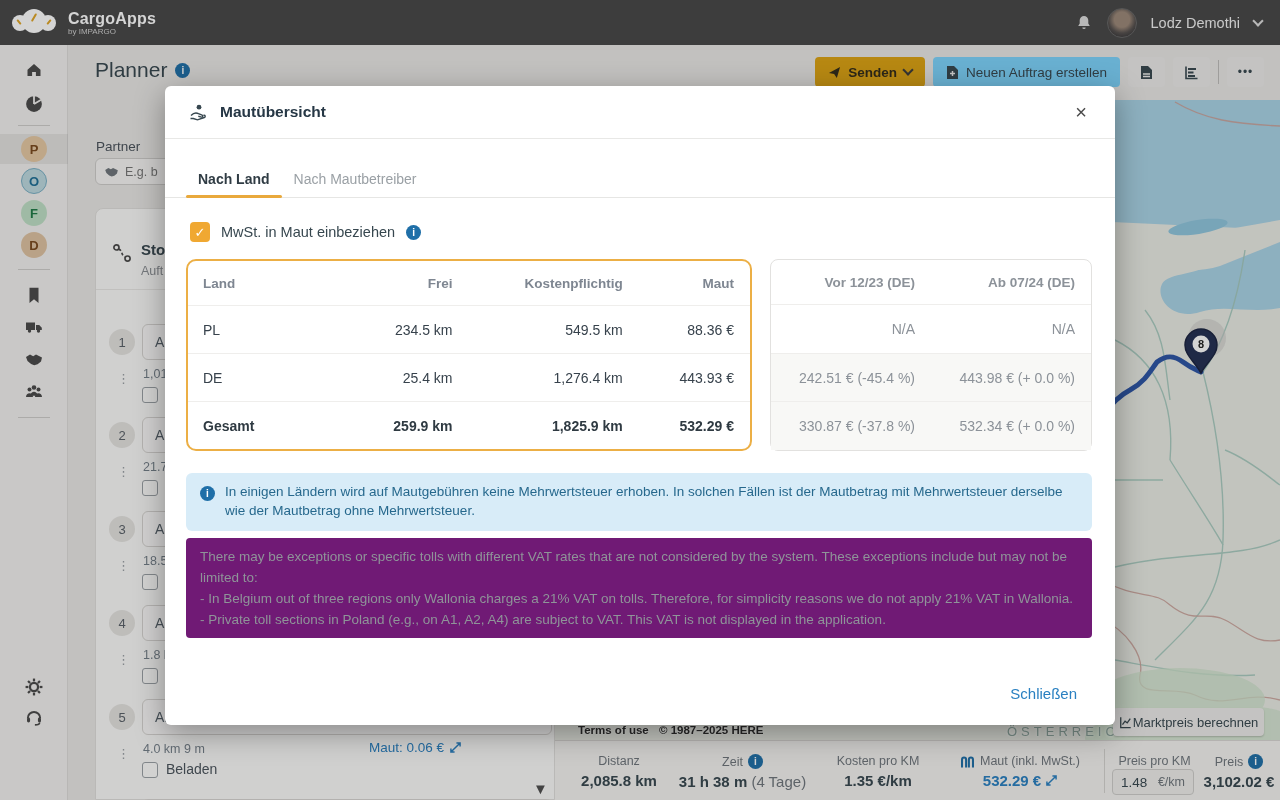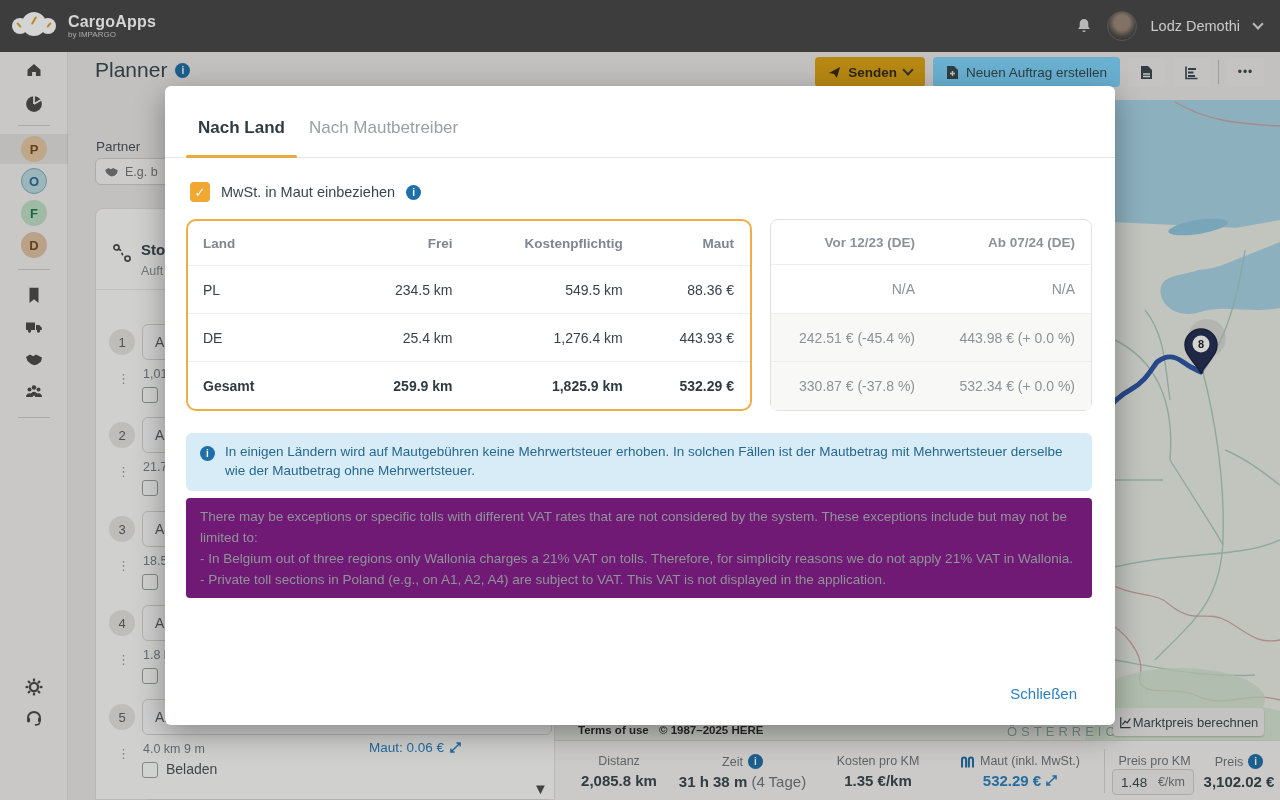--- a/index.html
+++ b/index.html
@@ -1,20 +1,20 @@
 <!DOCTYPE html>
 <html><head>
 <meta charset="utf-8">
 <style>
   *{box-sizing:border-box;margin:0;padding:0}
   html,body{width:1280px;height:800px;overflow:hidden}
   body{font-family:"Liberation Sans","DejaVu Sans",sans-serif;color:#37474F;background:#E9E8E6;position:relative}
 
   
-  .topbar{position:absolute;left:0;top:0;width:1280px;height:52px;background:#474747;z-index:10;display:flex;align-items:center}
+  .topbar{position:absolute;left:0;top:0;width:1280px;height:45px;background:#474747;z-index:10;display:flex;align-items:center}
   .logo{position:relative;width:50px;height:34px;margin-left:10px}
   .logo .c{position:absolute;background:#fff;border-radius:50%}
   .logo .c1{left:2px;top:9px;width:16px;height:16px}
   .logo .c2{left:30px;top:9px;width:16px;height:16px}
   .logo .c3{left:12px;top:3px;width:24px;height:24px}
   .logo .n{position:absolute;background:#E0A526;border-radius:2px}
   .logo .n1{left:23px;top:7px;width:2px;height:9px;transform:rotate(30deg)}
   .logo .n2{left:8px;top:13px;width:2px;height:6px;transform:rotate(-40deg)}
   .logo .n3{left:38px;top:13px;width:2px;height:6px;transform:rotate(40deg)}
   .brand{margin-left:8px;color:#fff}
@@ -95,21 +95,21 @@
   .pkm-input .unit{font-size:12.5px;color:#6F767C}
 
   
   .overlay{position:absolute;left:0;top:0;width:1280px;height:800px;background:rgba(15,15,15,.18);z-index:40}
   .modal{position:absolute;left:165px;top:86px;width:950px;height:639px;background:#fff;border-radius:6px;box-shadow:0 8px 30px rgba(0,0,0,.35);z-index:50}
   .m-header{position:relative;height:53px;border-bottom:1px solid #E8E8E6;display:flex;align-items:center;padding:0 24px;gap:12px}
   .m-title{font-size:15.5px;font-weight:700;color:#263745}
   .m-close{position:absolute;right:20px;top:12px;width:28px;height:28px;display:flex;align-items:center;justify-content:center;color:#4a4a4a;font-size:20px}
   .m-close::after{content:"×"}
   .m-tabs{position:relative;display:flex;padding:0 0 0 21px;margin-top:24px;border-bottom:1px solid #E6E6E4}
-  .m-tab{padding:8px 12px 19px;font-size:17px;color:#9AA0A5;position:relative}
+  .m-tab{padding:8px 12px 10px;font-size:14px;color:#9AA0A5;position:relative}
   .m-tab.active{color:#303C44;font-weight:600}
   .m-tab.active::after{content:"";position:absolute;left:0;right:0;bottom:-1px;height:3px;background:#E9A93C;border-radius:2px}
   .vat-row{display:flex;align-items:center;gap:11px;margin:24px 0 0 25px}
   .checkbox-on{width:20px;height:20px;border-radius:4px;background:#F0A832;color:#fff;font-size:13px;font-weight:700;display:flex;align-items:center;justify-content:center}
   .checkbox-on::after{content:"✓"}
   .vat-label{font-size:14.5px;color:#37474F}
   .tables{display:flex;gap:18px;margin:17px 23px 0 21px}
   table{border-collapse:separate;border-spacing:0;table-layout:fixed}
   .t-left{width:566px;border:2.5px solid #ECAF45;border-radius:10px}
   .t-right{width:322px;border:1px solid #E2E1DF;border-radius:8px;color:#8C9299}
@@ -426,20 +426,29 @@
         <span>Preis</span>
         <span class="info-i"></span>
       </div>
     <div class="stat-value">3,102.02 €</div>
   </div>
 </div>
 
 <div class="overlay"></div>
 
 <div class="modal">
+  <div class="m-header">
+    <svg width="19" height="19" viewBox="0 0 19 19">
+        <circle cx="10" cy="4.2" r="2.4" fill="#37474F"></circle>
+        <path d="M2 12.5c2.5-2.5 5-3 7.5-1.8l3.6 1.5c1.2.5.7 2.2-.6 1.9l-3.2-.8" fill="none" stroke="#37474F" stroke-width="1.4"></path>
+        <path d="M1.5 15.5h2.8l4.2 1.3 6.8-2.3c1.6-.6 1-2.8-.9-2.2" fill="none" stroke="#37474F" stroke-width="1.4"></path>
+      </svg>
+    <div class="m-title">Mautübersicht</div>
+    <div class="m-close"></div>
+  </div>
 
   <div class="m-tabs">
     <div class="m-tab active">Nach Land</div>
     <div class="m-tab">Nach Mautbetreiber</div>
   </div>
 
   <div class="vat-row">
     <div class="checkbox-on"></div>
     <div class="vat-label">MwSt. in Maut einbeziehen</div>
     <span class="info-i"></span>

